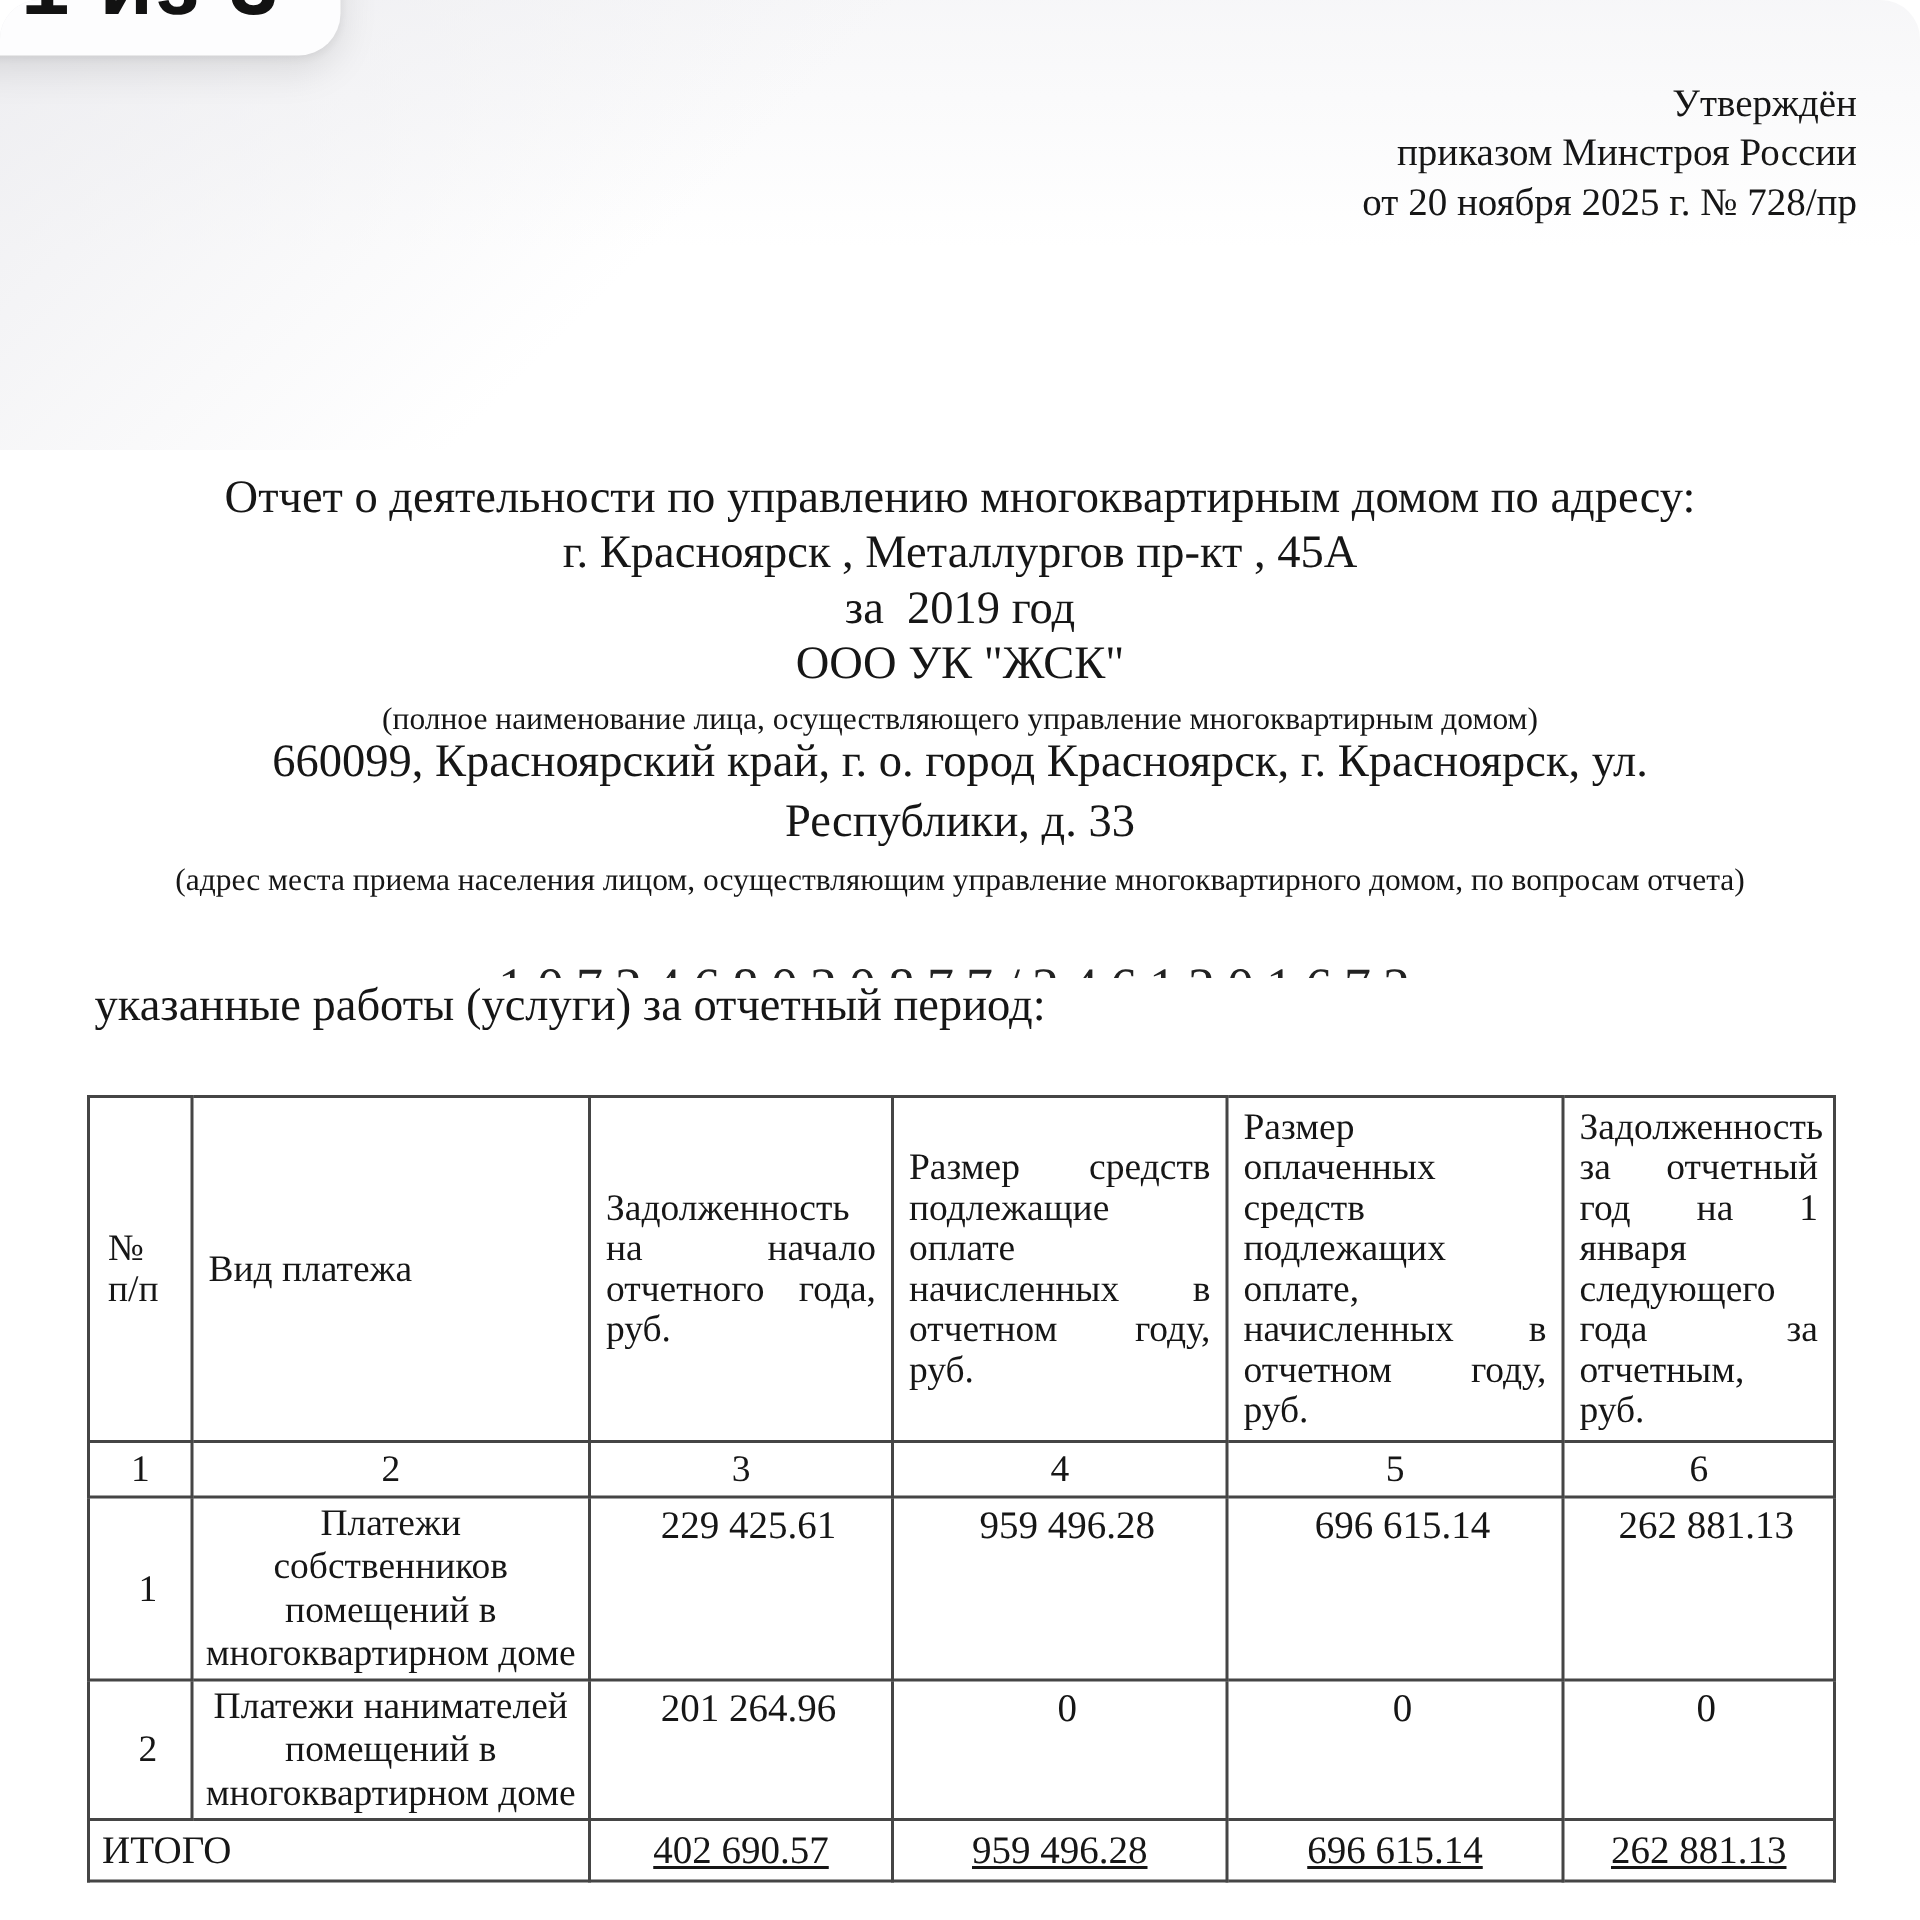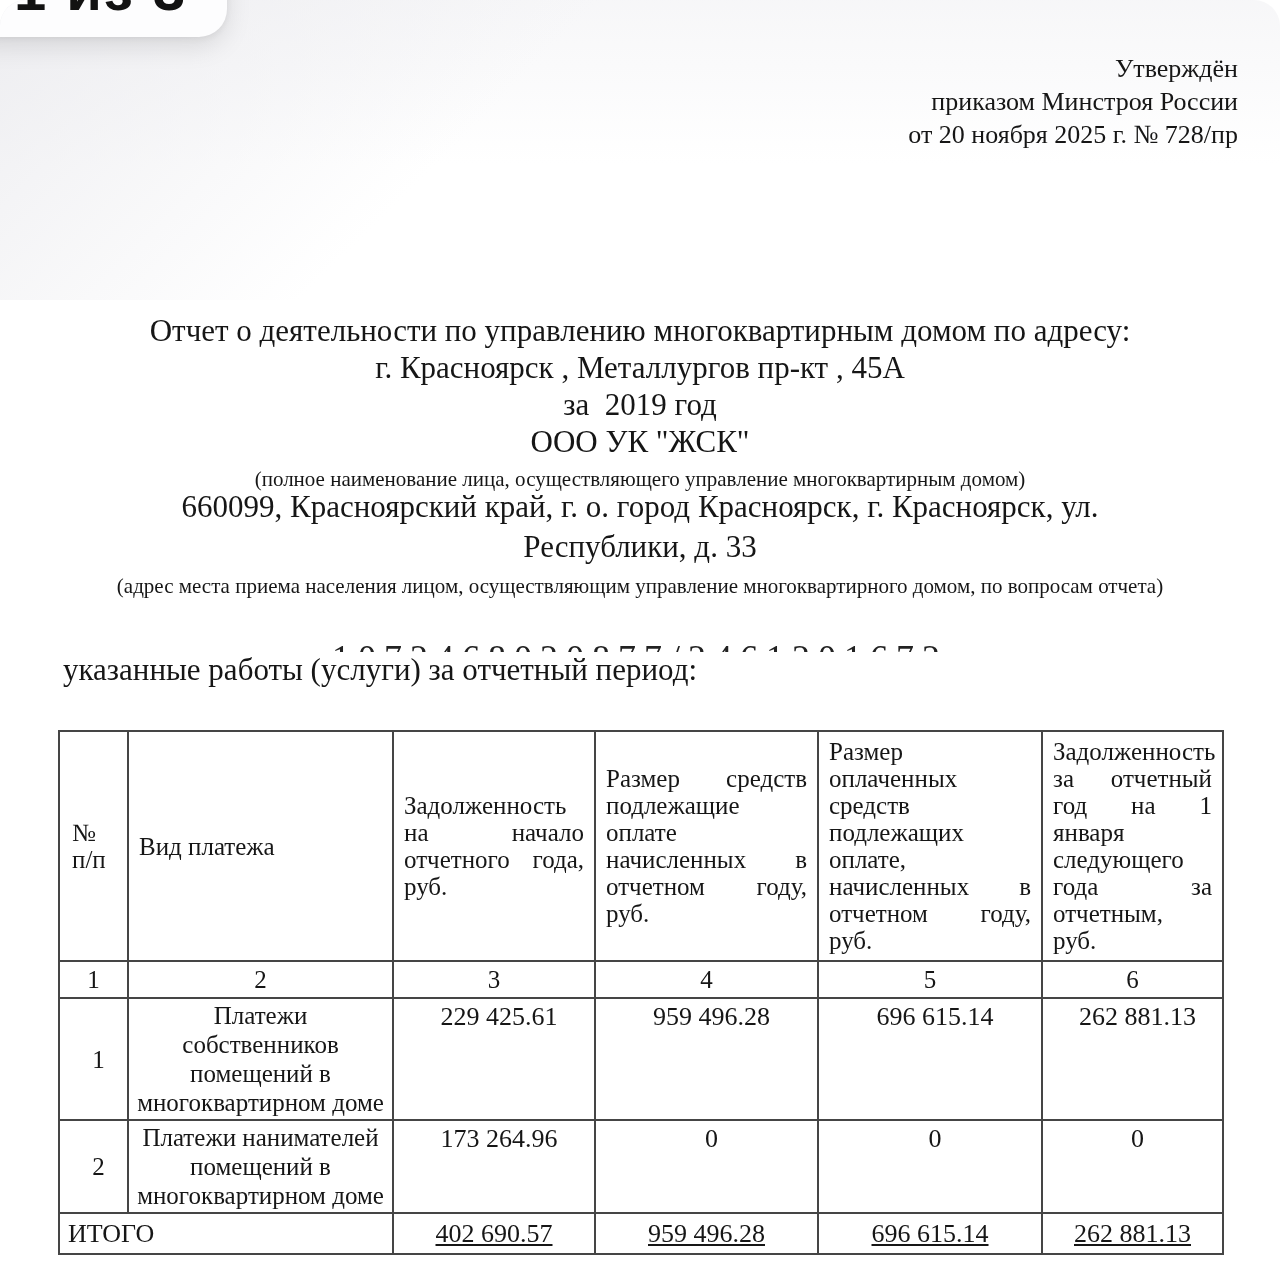--- a/index.html
+++ b/index.html
@@ -186,21 +186,21 @@
         <td class="val-cell">229 425.61</td>
         <td class="val-cell">959 496.28</td>
         <td class="val-cell">696 615.14</td>
         <td class="val-cell">262 881.13</td>
       </tr>
       <tr class="data">
         <td class="num-cell">2</td>
         <td class="type-cell pre">Платежи нанимателей
 помещений в
 многоквартирном доме</td>
-        <td class="val-cell">173 264.96</td>
+        <td class="val-cell">201 264.96</td>
         <td class="val-cell">0</td>
         <td class="val-cell">0</td>
         <td class="val-cell">0</td>
       </tr>
       <tr class="total">
         <td class="label-cell" colspan="2">ИТОГО</td>
         <td class="val-cell">402 690.57</td>
         <td class="val-cell">959 496.28</td>
         <td class="val-cell">696 615.14</td>
         <td class="val-cell">262 881.13</td>

